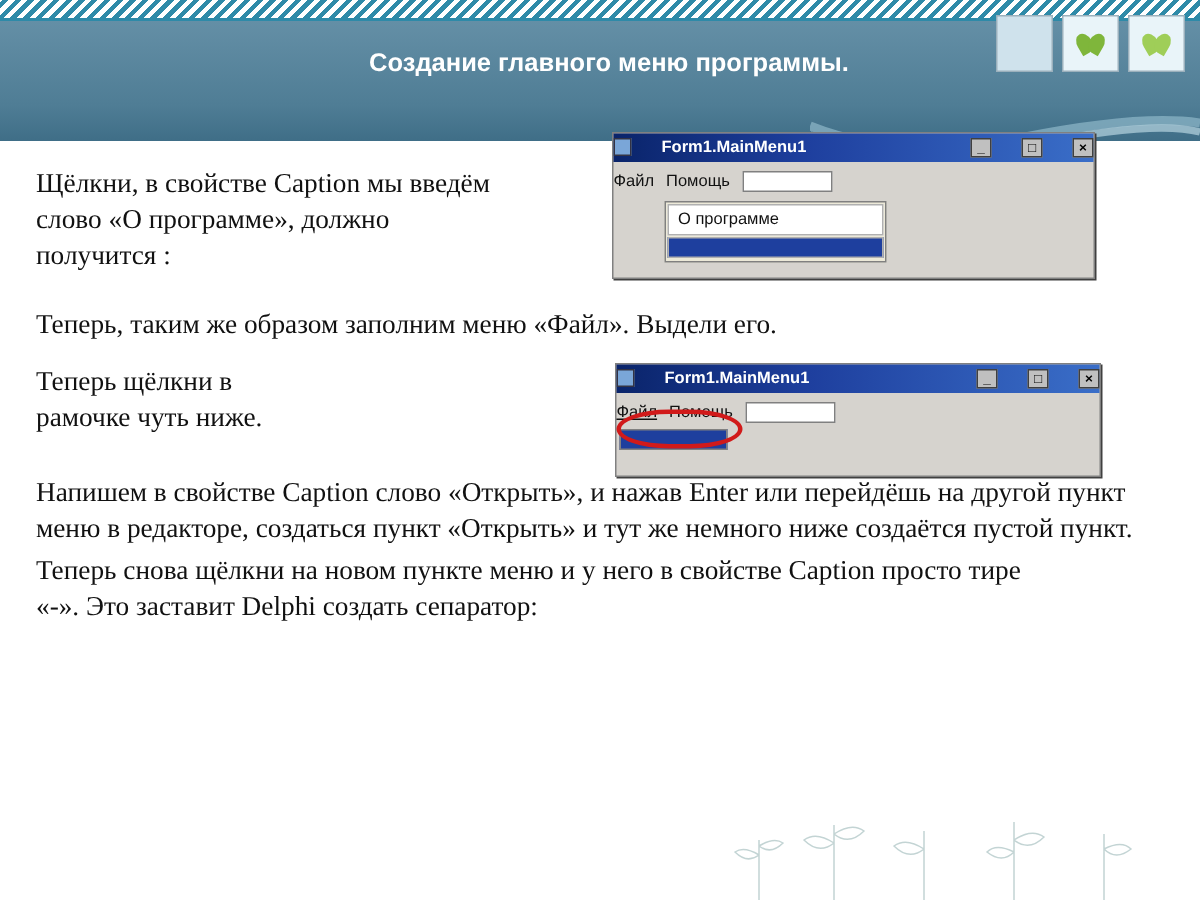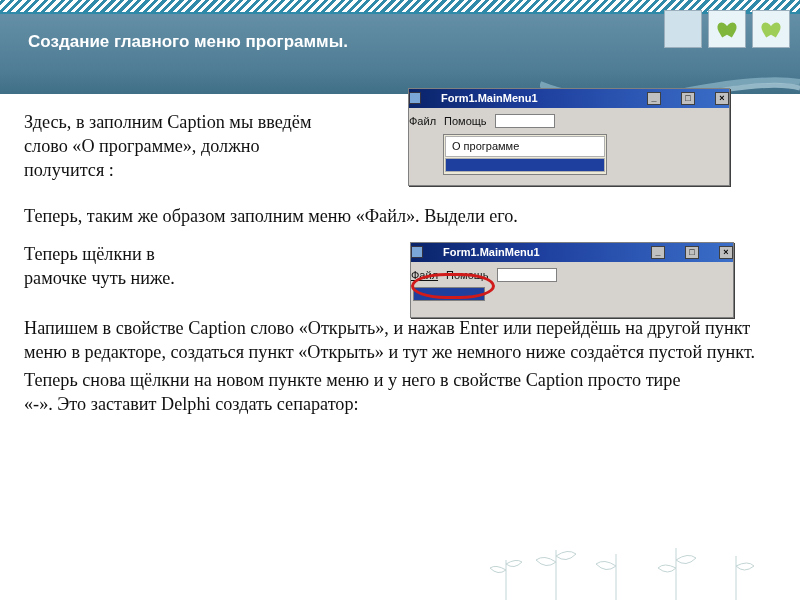--- a/index.html
+++ b/index.html
@@ -19,20 +19,21 @@
       #2e8aa8 0px, #2e8aa8 3px,
       #ffffff 3px, #ffffff 6px
     );
     border-bottom: 2px solid #2e8aa8;
   }
   .header {
     position: relative;
     height: 80px;
     background: linear-gradient(to bottom, #648fa6 0%, #4f7d95 70%, #3f6e87 100%);
     padding: 18px 16px 0 28px;
+    text-align: center;
   }
   .header-title {
     color: #fff;
     font-weight: bold;
     font-size: 17px;
     font-family: Arial, sans-serif;
   }
   .header-icons {
     position: absolute;
     right: 10px;
@@ -111,21 +112,21 @@
   }
   .menubar { font-size: 11px; display:flex; gap:8px; align-items:center;}
   .menubar span{ text-decoration: underline; text-decoration-color: transparent;}
   .edit-slot {
     display:inline-block; width:60px; height:14px;
     background:#fff; border:1px solid #808080;
   }
   .submenu-box {
     margin-top:6px; margin-left:34px;
     background:#ece9d8; border:1px solid #808080;
-    width:164px;
+    width:148px;
     padding:1px;
   }
   .submenu-item {
     padding:2px 6px; background:#fff; border:1px solid #b0b0b0;
     font-size:11px; margin-bottom:1px;
   }
   .submenu-item.sel {
     background:#1e3f9e; height:14px;
   }
   .sel-slot {
@@ -166,21 +167,21 @@
   </div>
   <svg class="header-curve" viewBox="0 0 260 34">
     <path d="M0 10 Q60 34 140 18 T260 8" fill="none" stroke="#8fb8c9" stroke-width="6" opacity="0.7"></path>
     <path d="M0 16 Q70 38 150 22 T260 14" fill="none" stroke="#b6d4df" stroke-width="5" opacity="0.7"></path>
   </svg>
 </div>
 
 <div class="content">
 
   <div class="para">
-    <span>Здесь, в заполним Caption мы введём</span><br>
+    <span>Щёлкни, в свойстве Caption мы введём</span><br>
     <span> слово «О программе», должно</span><br>
     <span> получится :</span>
   </div>
 
   <div class="win" style="left:408px; top:-6px; width:322px;">
     <div class="win-titlebar">
       <span style="width:12px;height:12px;background:#7aa6d8;border:1px solid #334;"></span>
       <span>Form1.MainMenu1</span>
       <span class="sp"></span>
       <span class="wbtn">_</span>

